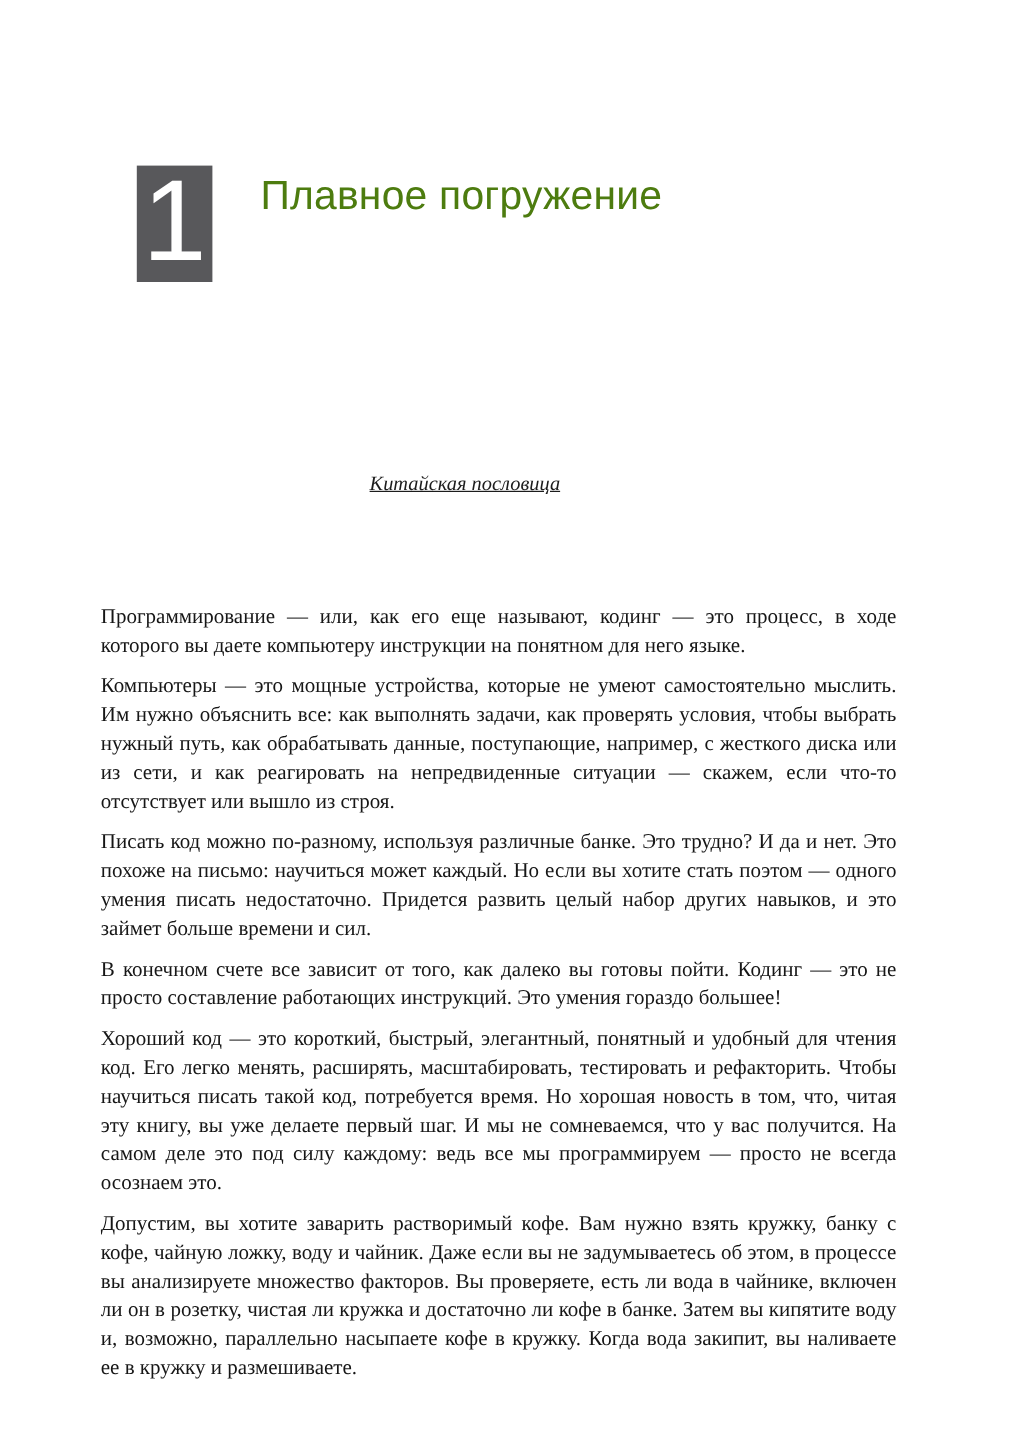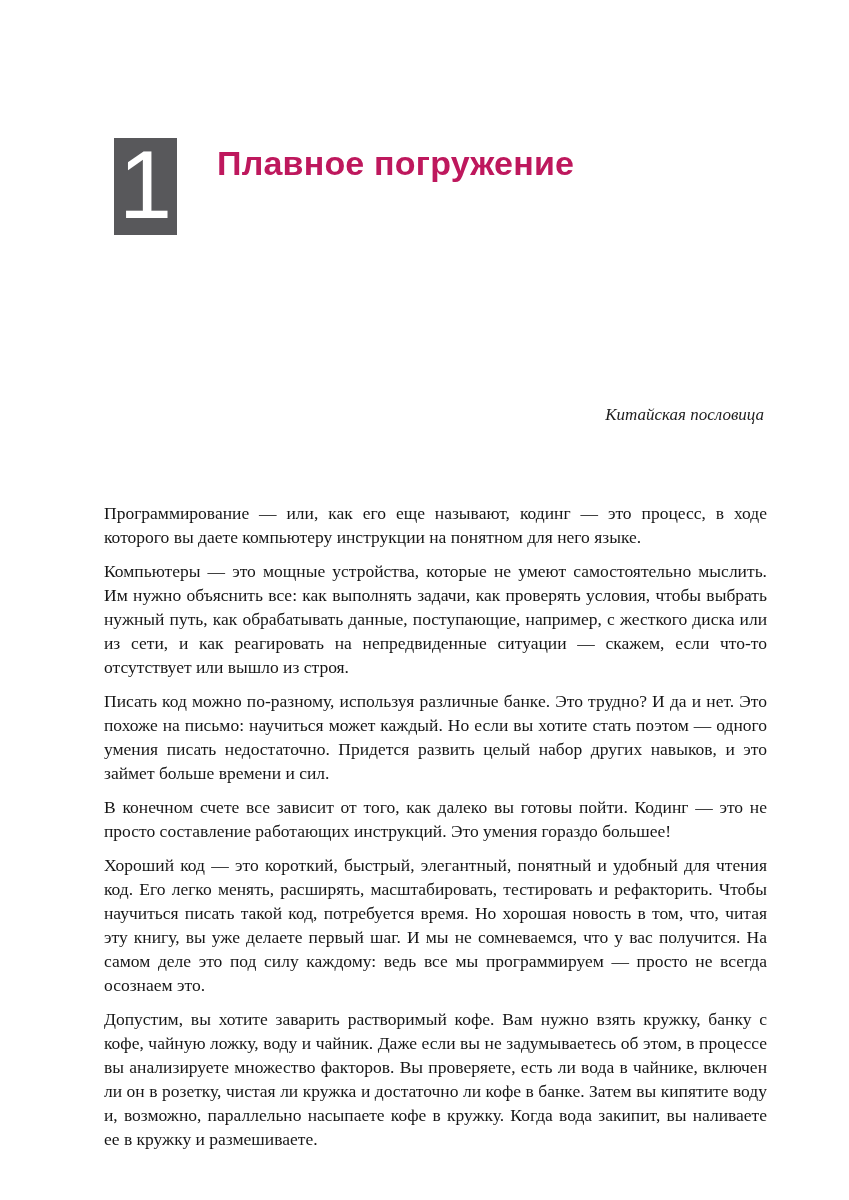--- a/index.html
+++ b/index.html
@@ -34,49 +34,49 @@
     line-height: 94px;
     text-align: center;
     overflow: hidden;
   }
   .chapter-title {
     margin-left: 40px;
     padding-top: 2px;
     font-family: "Liberation Sans", "DejaVu Sans", sans-serif;
     font-size: 34px;
     line-height: 47px;
-    font-weight: 700;
-    color: #be185d;
+    font-weight: 400;
+    color: #4d7c0f;
     letter-spacing: 0.2px;
   }
   .chapter-title span { display: block; }
 
   
   .epigraph {
     position: absolute;
     top: 390px;
     left: 308px;
     width: 456px;
     font-family: "Liberation Serif", "DejaVu Serif", serif;
     font-size: 17px;
     line-height: 25px;
     color: #1c1c1c;
     text-align: left;
   }
   .epigraph-attr {
-    margin-top: 12px;
-    text-align: right;
+    text-align: left;
     font-style: italic;
+    text-decoration: underline;
   }
 
   
   .body-text {
     position: absolute;
     top: 501px;
-    left: 104px;
+    left: 84px;
     width: 663px;
     font-family: "Liberation Serif", "DejaVu Serif", serif;
     font-size: 17.5px;
     line-height: 24px;
     color: #161616;
     text-align: justify;
   }
   .body-text p {
     margin: 0 0 10px 0;
   }

